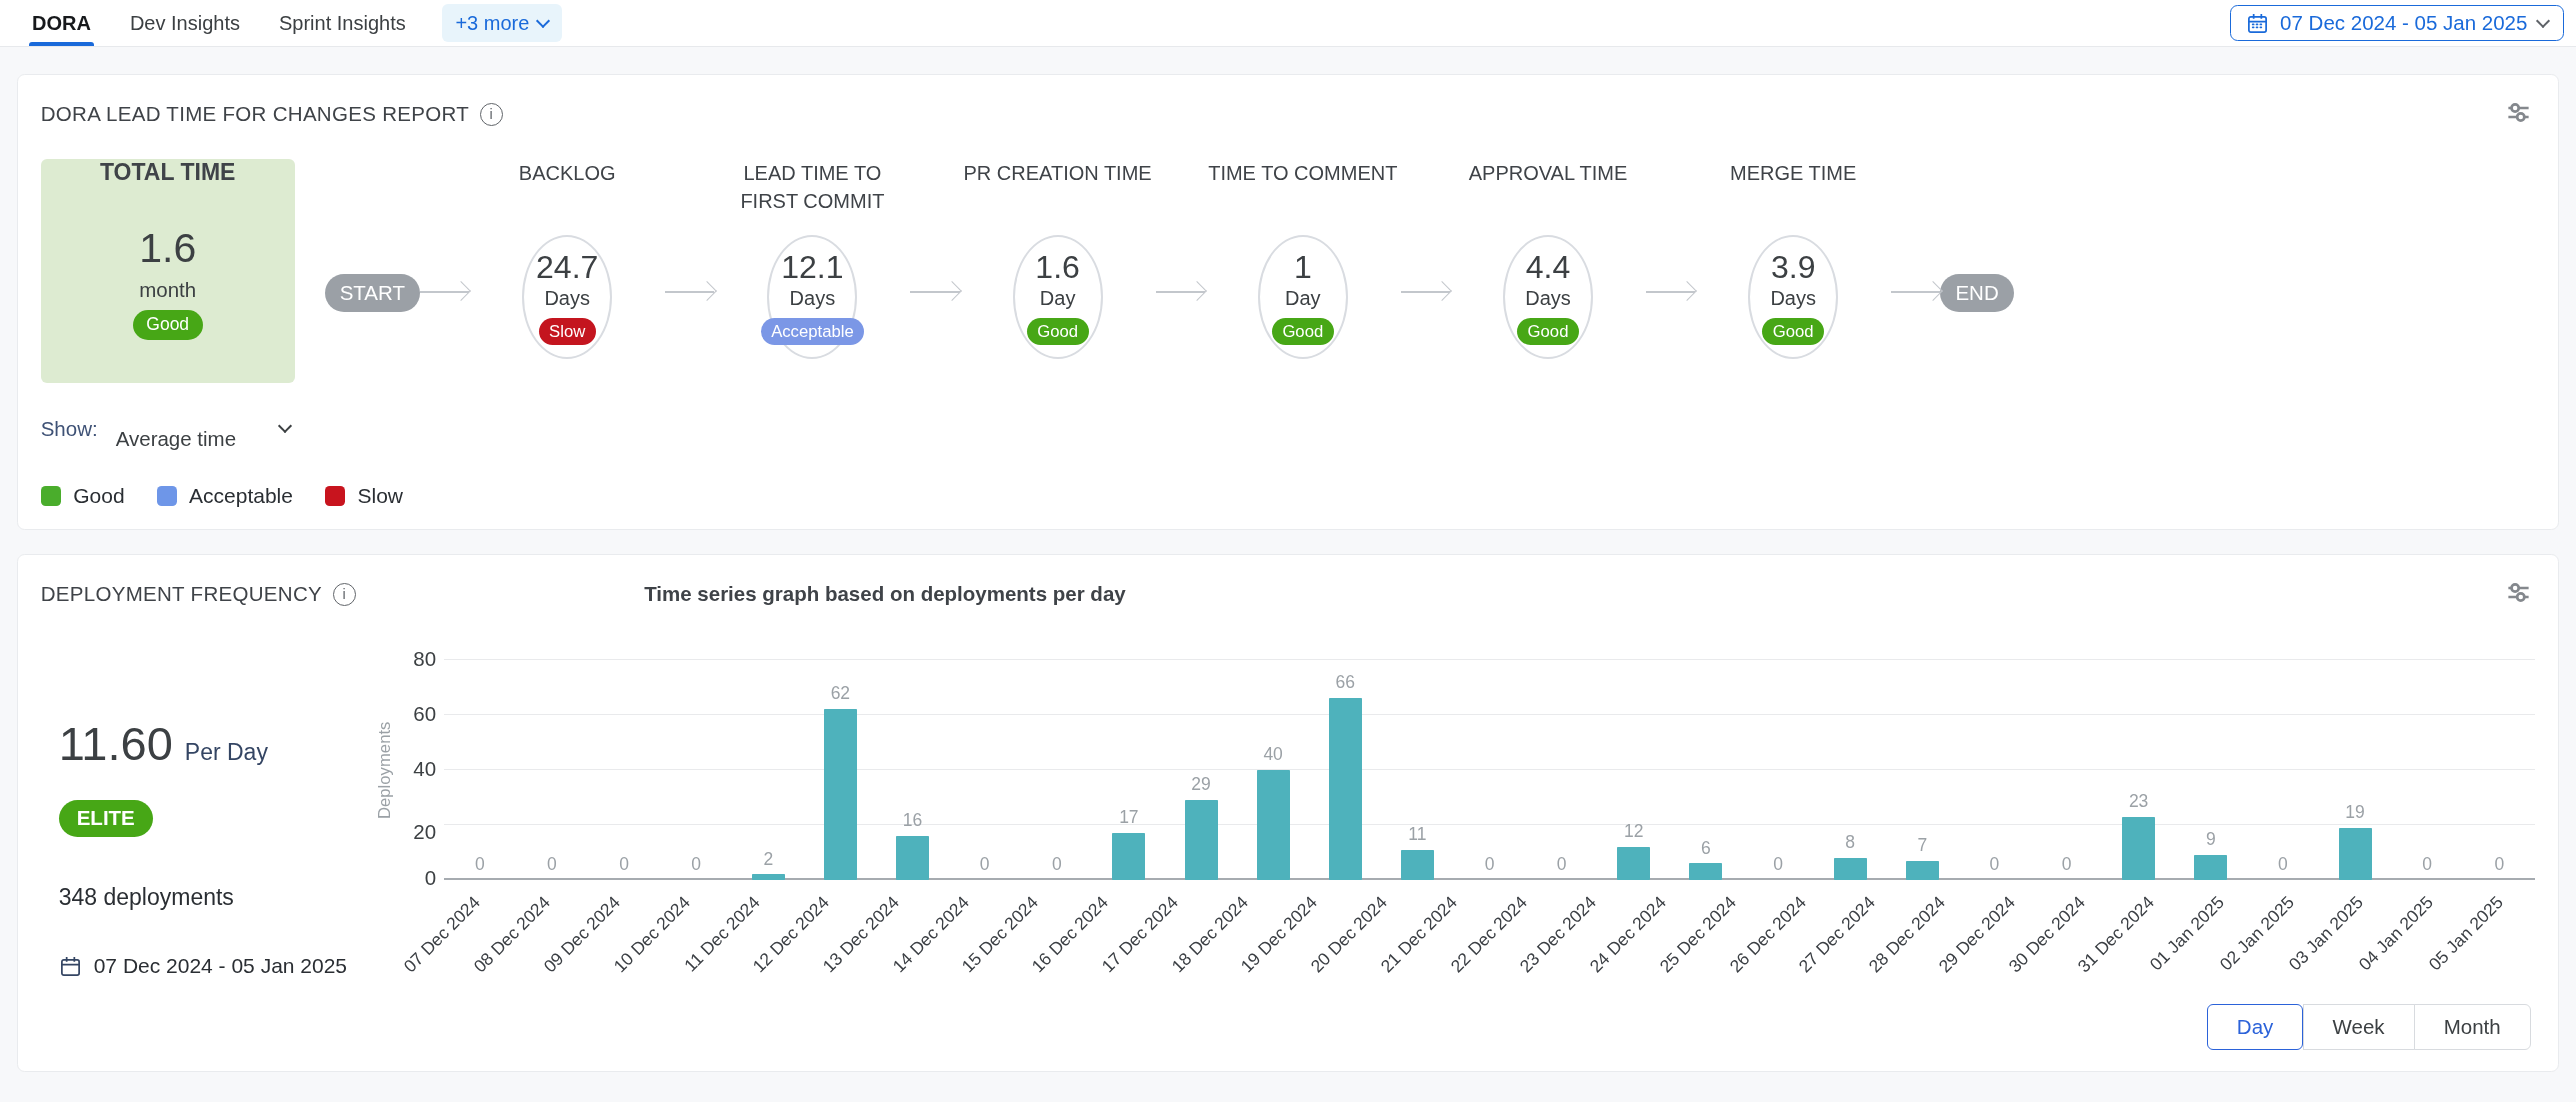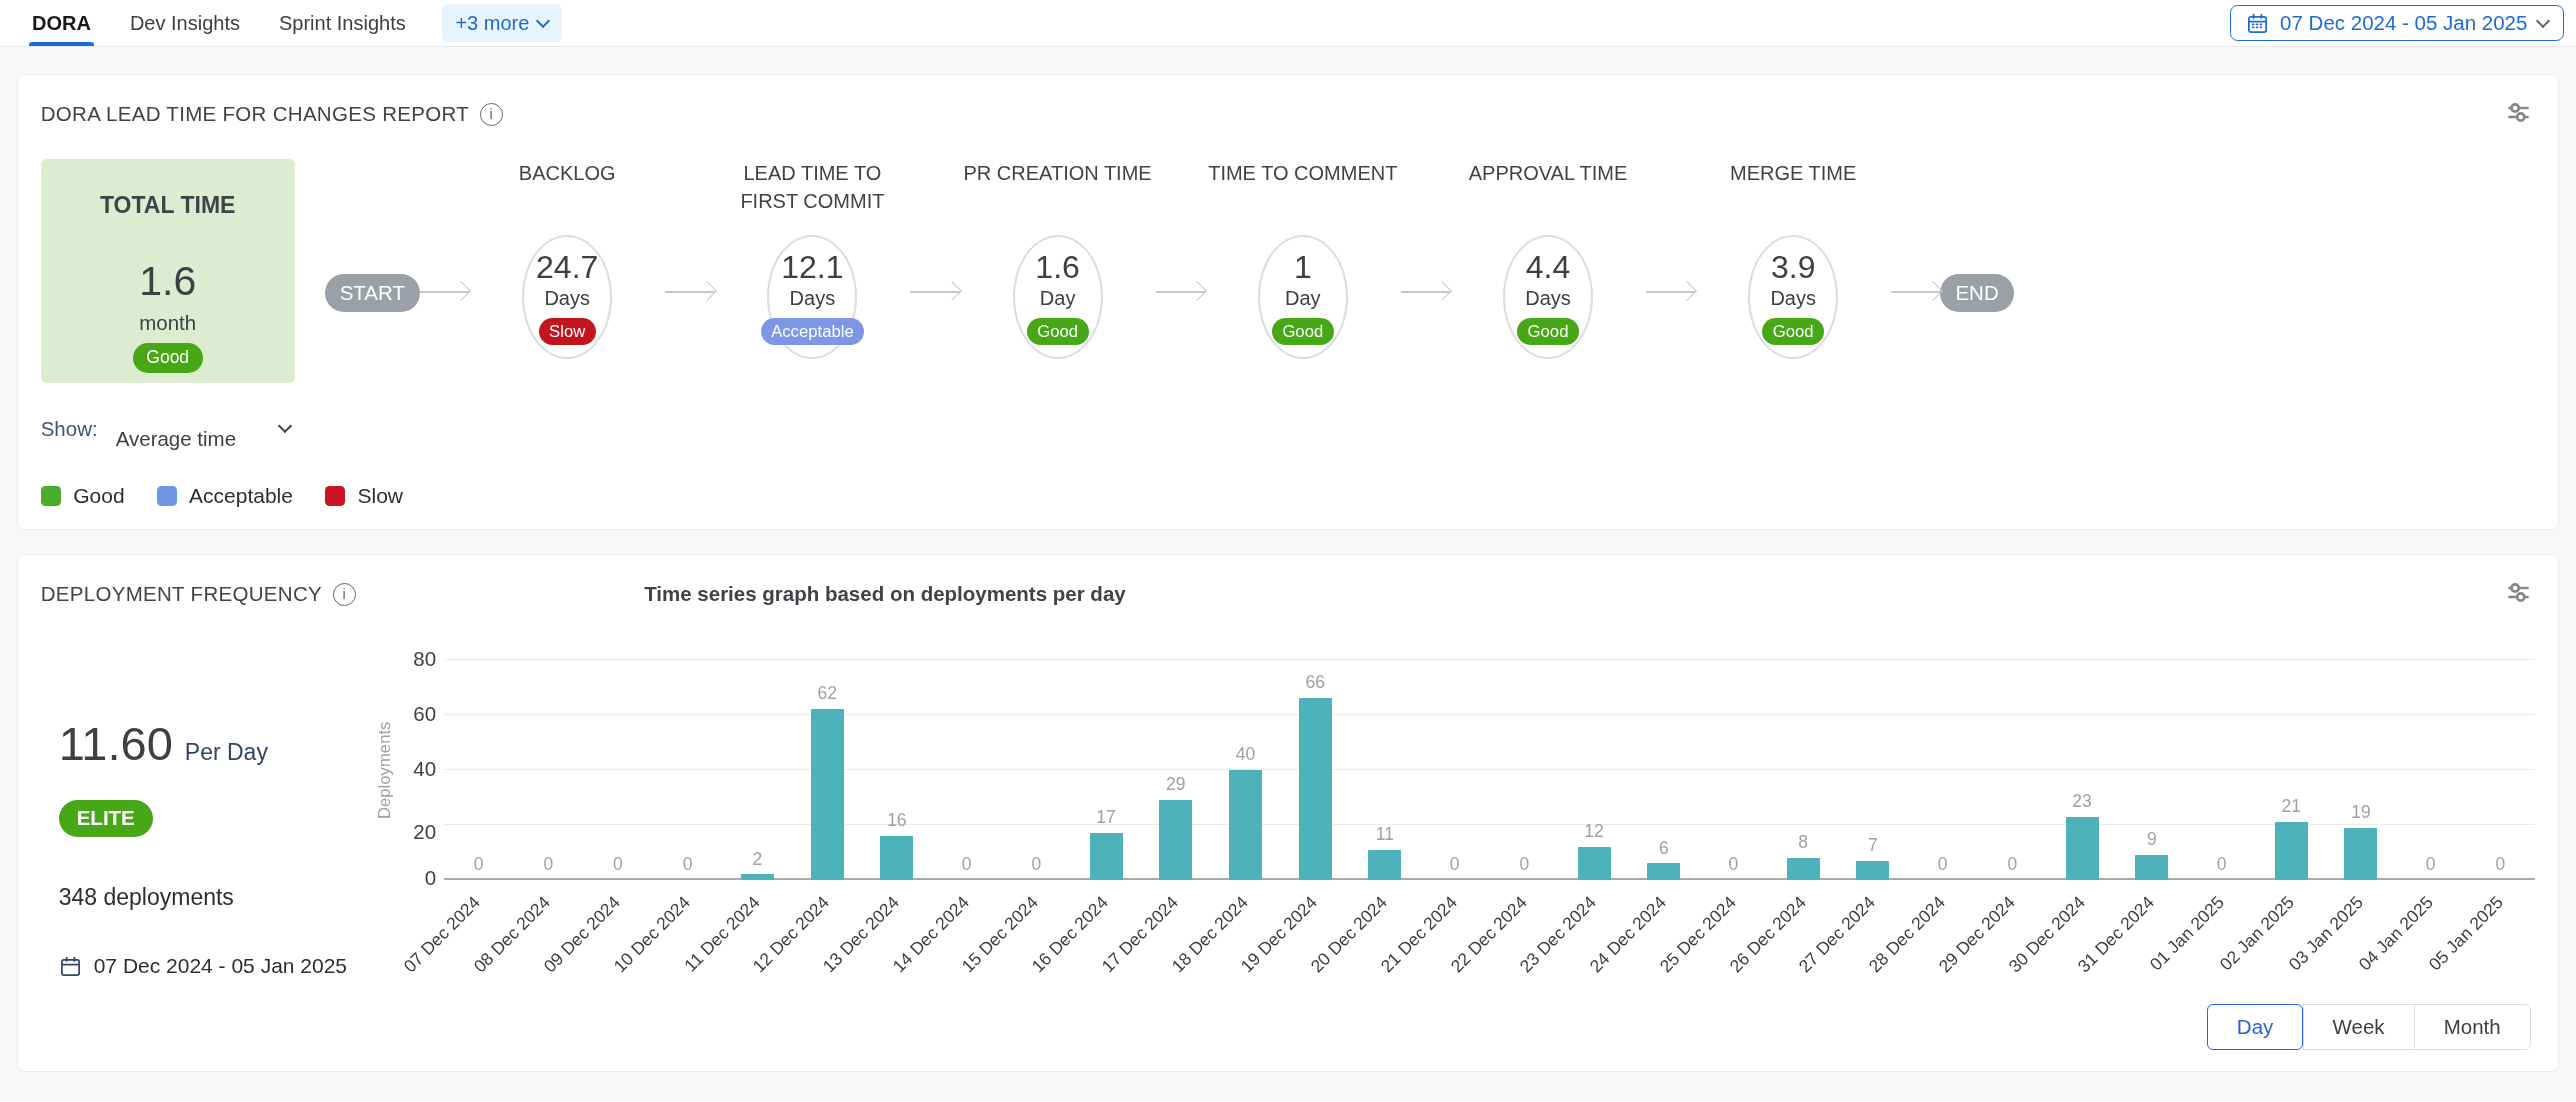--- a/index.html
+++ b/index.html
@@ -25,21 +25,21 @@
   .card-head { display:flex; align-items:center; gap:10.6px;justify-content:flex-end; }
   .card-title { font-size:20.5px; font-weight:500; color:#3f4348; letter-spacing:0.3px; }
   .subtitle { font-size:20.5px; font-weight:700; color:#3f4348; margin-left:278px; }
   .info-ic { width:23px; height:23px; border:1.5px solid #606469; border-radius:50%; color:#606469; font-size:14.4px; display:inline-flex; align-items:center; justify-content:center; flex:none; }
   .spacer { flex:1; }
   .sliders-btn { background:none; border:none; cursor:pointer; padding:3px; }
 
   
   .lt-content { display:flex; margin-top:27px; }
   .leftcol { width:254px; flex:none; }
-  .total-card { width:254px; height:224px; background:#ddebd1; border-radius:6px; display:flex; flex-direction:column; align-items:center; padding-top:33px; }
+  .total-card { width:254px; height:224px; background:#ddebd1; border-radius:6px; display:flex; flex-direction:column; align-items:center; }
   .total-label { font-size:23px; font-weight:700; color:#3f4348; }
   .total-value { font-size:41px; font-weight:500; color:#3c4043; margin-top:39px; }
   .total-unit { font-size:20.5px; color:#3c4043; margin-top:6px; }
   .badge { color:#fff; font-size:17.5px; border-radius:758px; padding:4.6px 13.7px; display:inline-block; }
   .total-card .badge { margin-top:7.6px; }
   .show-row { display:flex; align-items:center; margin-top:23px; font-size:20.5px; padding-right:4.6px; cursor:pointer; }
   .show-label { color:#3f5276; }
   .show-value { color:#3c4043; margin-left:18px;margin-top:21px; }
   .show-row .chev { margin-left:auto; }
 
@@ -371,24 +371,20 @@
                 </div>
                 <div class="slot">
                   <div class="bar-val">9</div>
                   <div class="bar" style="height: 25px; background: rgb(78, 178, 188);"></div>
                 </div>
                 <div class="slot">
                   <div class="bar-val">0</div>
                   <div class="bar" style="height: 0px; background: rgb(78, 178, 188);"></div>
                 </div>
                 <div class="slot">
-                  <div class="bar-val">21</div>
-                  <div class="bar" style="height: 58px; background: rgb(78, 178, 188);"></div>
-                </div>
-                <div class="slot">
                   <div class="bar-val">19</div>
                   <div class="bar" style="height: 52px; background: rgb(78, 178, 188);"></div>
                 </div>
                 <div class="slot">
                   <div class="bar-val">0</div>
                   <div class="bar" style="height: 0px; background: rgb(78, 178, 188);"></div>
                 </div>
                 <div class="slot">
                   <div class="bar-val">0</div>
                   <div class="bar" style="height: 0px; background: rgb(78, 178, 188);"></div>

